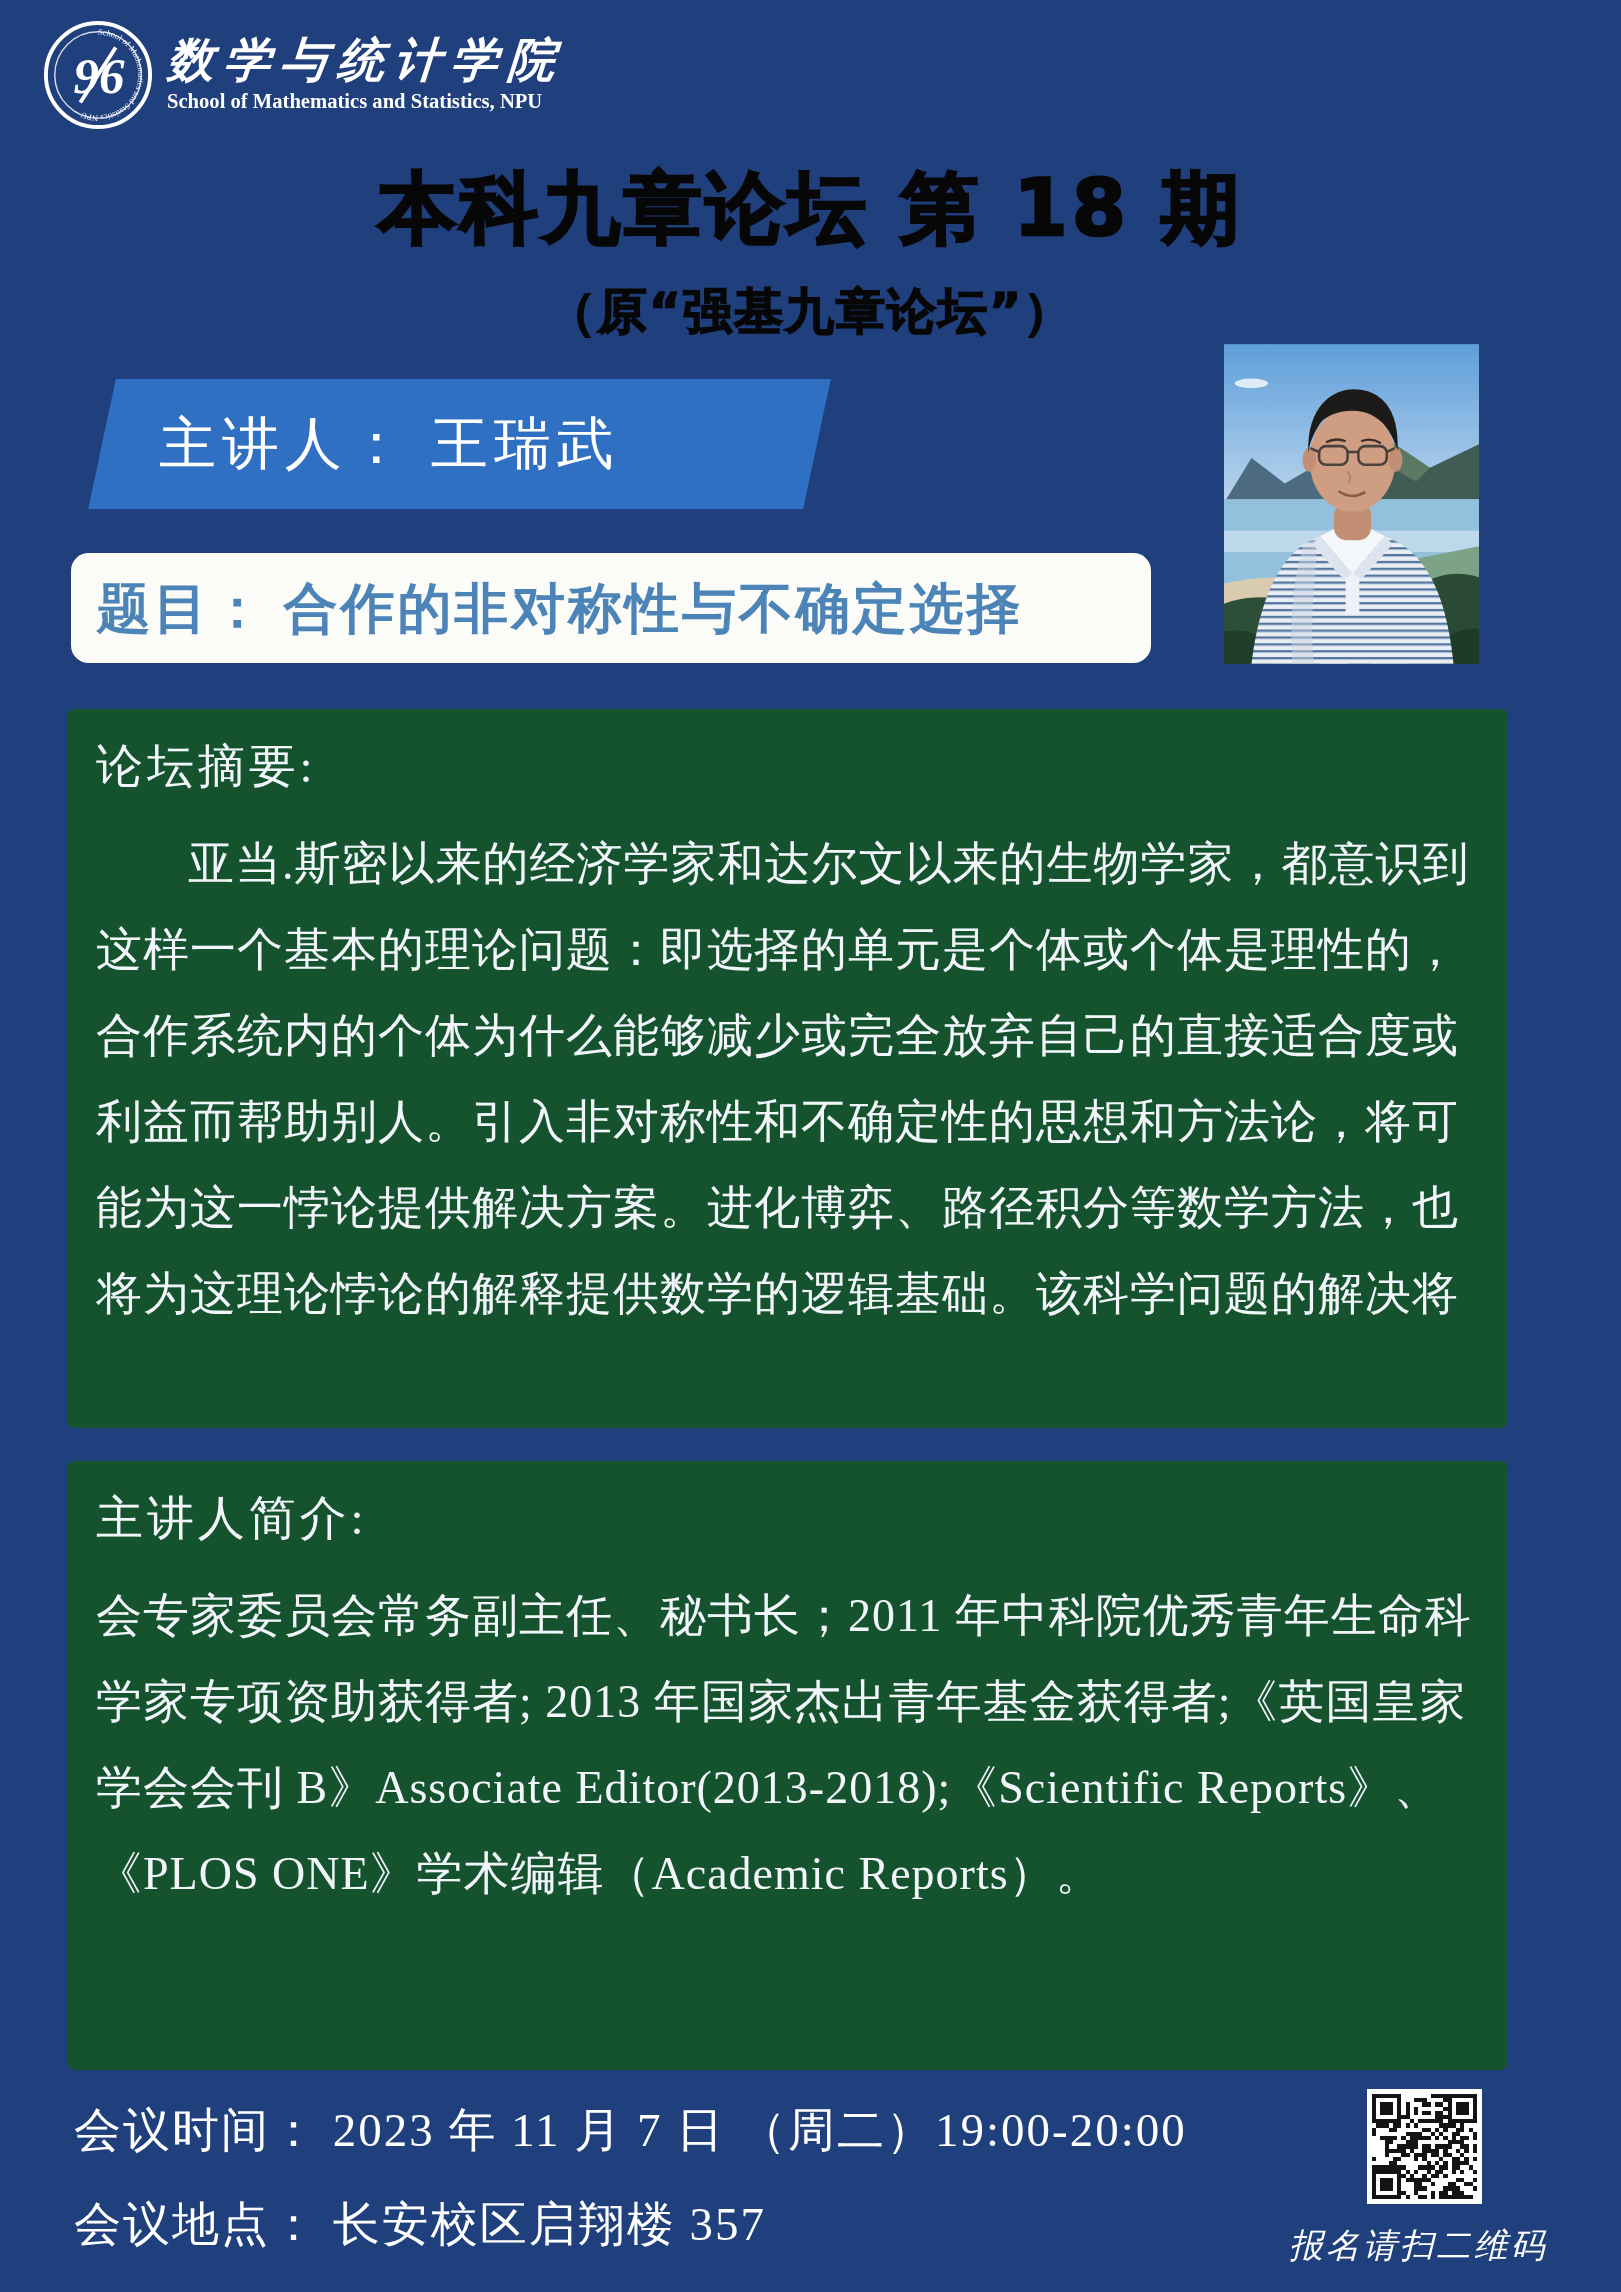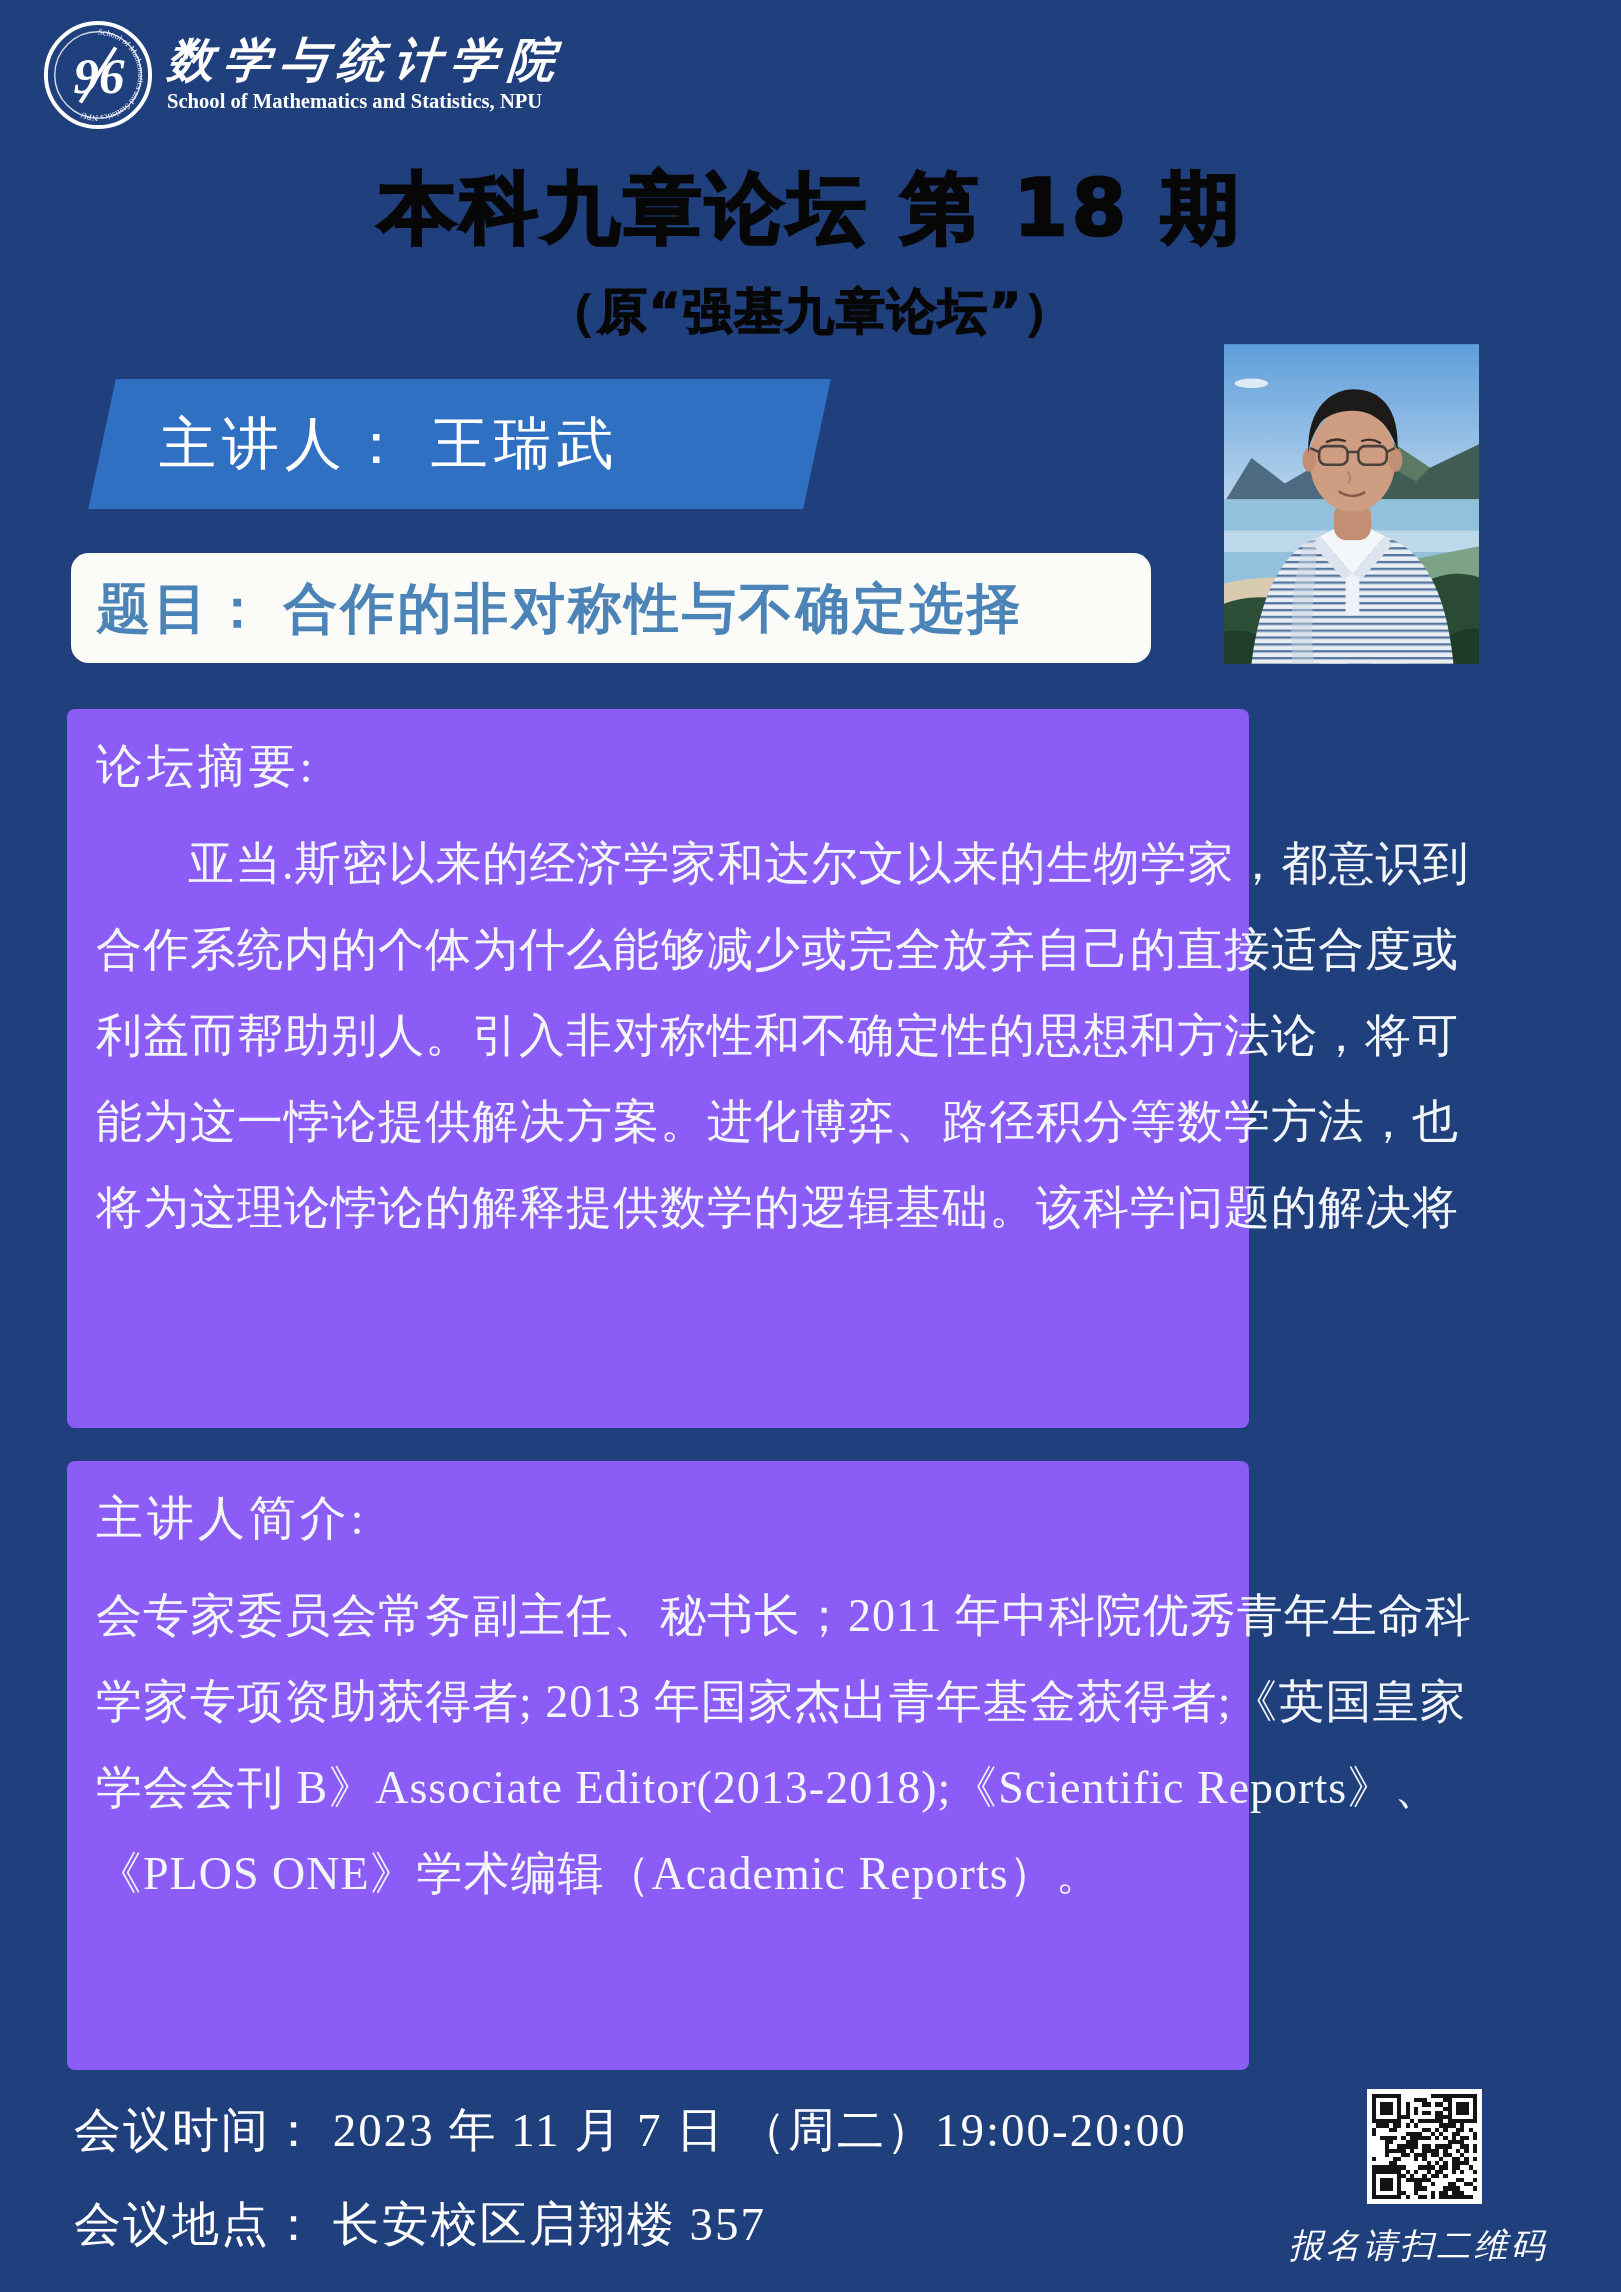--- a/index.html
+++ b/index.html
@@ -47,21 +47,21 @@
   }
   .topic-inner{
     height:110px;line-height:112px;padding-left:25.5px;
     color:#4d84b8;font-size:54px;font-weight:bold;letter-spacing:2.9px;
   }
   
   .photo{position:absolute;left:1224px;top:344px;width:255px;height:320px;overflow:hidden;}
   .photo svg{display:block;}
   
   .box{
-    position:absolute;left:67px;width:1182px;background:#8b5cf6;border-radius:7.8px;
+    position:absolute;left:67px;width:1441px;background:#14532d;border-radius:7.8px;
     color:#f2f6fb;
   }
   .box-abstract{top:709px;height:719px;}
   .box-bio{top:1461px;height:609px;}
   .box-heading{
     padding:27.4px 0 0 29px;font-size:47px;letter-spacing:3.9px;line-height:61px;
   }
   .box-body{padding:23.5px 29px 0 29px;}
   .body-line{
     font-size:46px;line-height:86px;letter-spacing:1px;white-space:nowrap;
@@ -166,20 +166,21 @@
       <path d="M140 99 q10 -4 20 2" stroke="#3c2e26" stroke-width="2.4" fill="none"></path>
       <path d="M126 130 q5 6 1 12" stroke="#b58066" stroke-width="2" fill="none"></path>
       <path d="M117 150 q13 9 27 1" stroke="#8a5a46" stroke-width="2.6" fill="none"></path>
     </svg>
   </div>
 
   <div class="box box-abstract">
     <div class="box-heading">论坛摘要:</div>
     <div class="box-body">
       <div class="body-line indent">亚当.斯密以来的经济学家和达尔文以来的生物学家，都意识到</div>
+      <div class="body-line">这样一个基本的理论问题：即选择的单元是个体或个体是理性的，</div>
       <div class="body-line">合作系统内的个体为什么能够减少或完全放弃自己的直接适合度或</div>
       <div class="body-line">利益而帮助别人。引入非对称性和不确定性的思想和方法论，将可</div>
       <div class="body-line">能为这一悖论提供解决方案。进化博弈、路径积分等数学方法，也</div>
       <div class="body-line">将为这理论悖论的解释提供数学的逻辑基础。该科学问题的解决将</div>
     </div>
   </div>
 
   <div class="box box-bio">
     <div class="box-heading">主讲人简介:</div>
     <div class="box-body">

